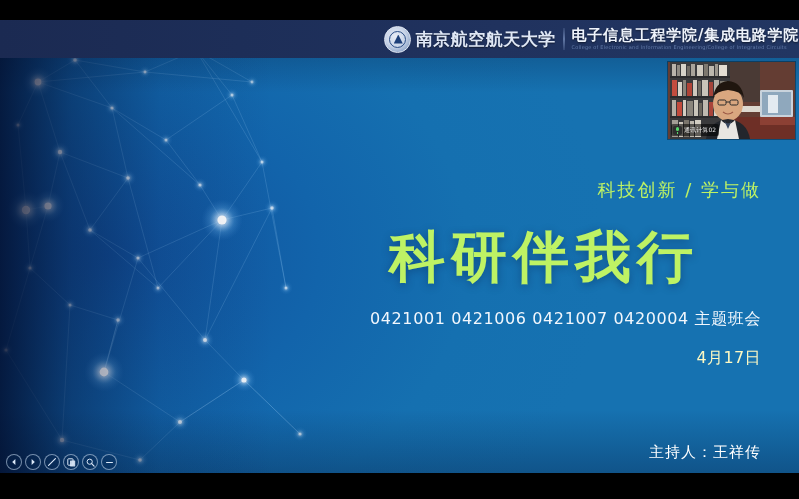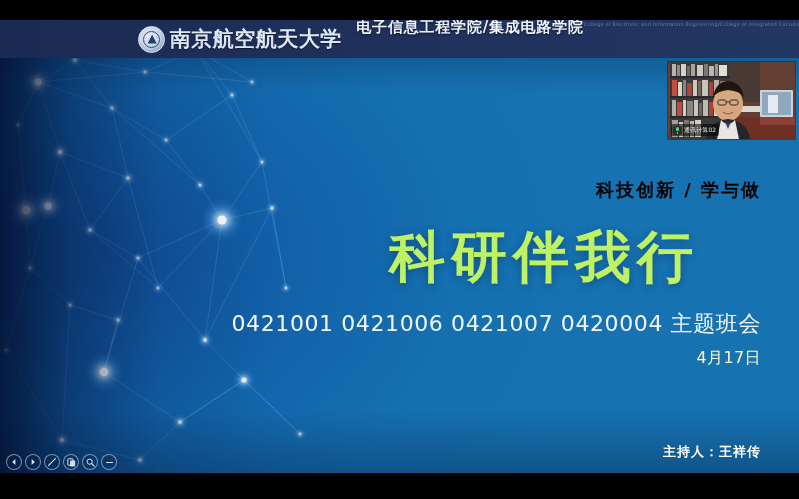--- a/index.html
+++ b/index.html
@@ -66,70 +66,70 @@
     border: 1px solid #2a4d86;
   }
   .seal::after {
     content: ""; position: absolute; left: 9px; top: 8px;
     width: 9px; height: 9px;
     background: #1d3f79;
     clip-path: polygon(50% 0%, 100% 100%, 0% 100%);
   }
   .uni-name-cn {
     font-family: "DejaVu Serif", "Liberation Serif", serif;
-    font-size: 21px; font-weight: 700;
+    font-size: 17px; font-weight: 700;
     color: #dfe7f5; letter-spacing: .5px;
     white-space: nowrap;
     text-shadow: 0 1px 1px rgba(0,0,0,.5);
   }
   .divider-bar {
     width: 2px; height: 22px; margin: 0 7px;
     background: linear-gradient(180deg, rgba(150,175,220,.15), rgba(150,175,220,.55), rgba(150,175,220,.15));
   }
-  .college-block { display: flex; flex-direction: row; justify-content: center; height: 100%; }
+  .college-block { display: flex; flex-direction: column; justify-content: center; height: 100%; }
   .college-cn {
     font-size: 15px; font-weight: 700;
     color: #eef3fb; letter-spacing: .8px; white-space: nowrap;
     text-shadow: 0 1px 2px rgba(0,0,0,.55);
     line-height: 1.05;
   }
   .college-en {
     font-size: 5px; color: #6d86b4; letter-spacing: .2px;
     white-space: nowrap; line-height: 1.2; margin-top: 1px;
     opacity: .85;
   }
 
   
   .subtitle {
     position: absolute; right: 38px; top: 158px;
-    font-size: 18px; font-weight: 700;
-    color: #000000; letter-spacing: 2px;
+    font-size: 18px; font-weight: 400;
+    color: #bef264; letter-spacing: 2px;
     white-space: nowrap;
   }
   .main-title {
     position: absolute; right: 100px; top: 200px;
     font-size: 56px; font-weight: 700;
     color: #bef264; letter-spacing: 6px;
     white-space: nowrap;
     text-shadow: 0 2px 8px rgba(0,20,60,.35);
   }
   .course-line {
     position: absolute; right: 38px; top: 289px;
-    font-size: 22px; font-weight: 400;
+    font-size: 16px; font-weight: 400;
     color: #f2f7fd; letter-spacing: .6px;
     white-space: nowrap;
   }
   .date-line {
     position: absolute; right: 38px; top: 328px;
     font-size: 16px; color: #fef9c3; letter-spacing: .4px;
     white-space: nowrap;
   }
   .host-line {
     position: absolute; right: 38px; top: 423px;
-    font-size: 13px; font-weight: 700;
+    font-size: 15px; font-weight: 400;
     color: #ffffff; letter-spacing: 1px;
     white-space: nowrap;
   }
 
   
   .pip {
     position: absolute; left: 668px; top: 62px;
     width: 127px; height: 77px;
     overflow: hidden;
     background: #2a2320;

